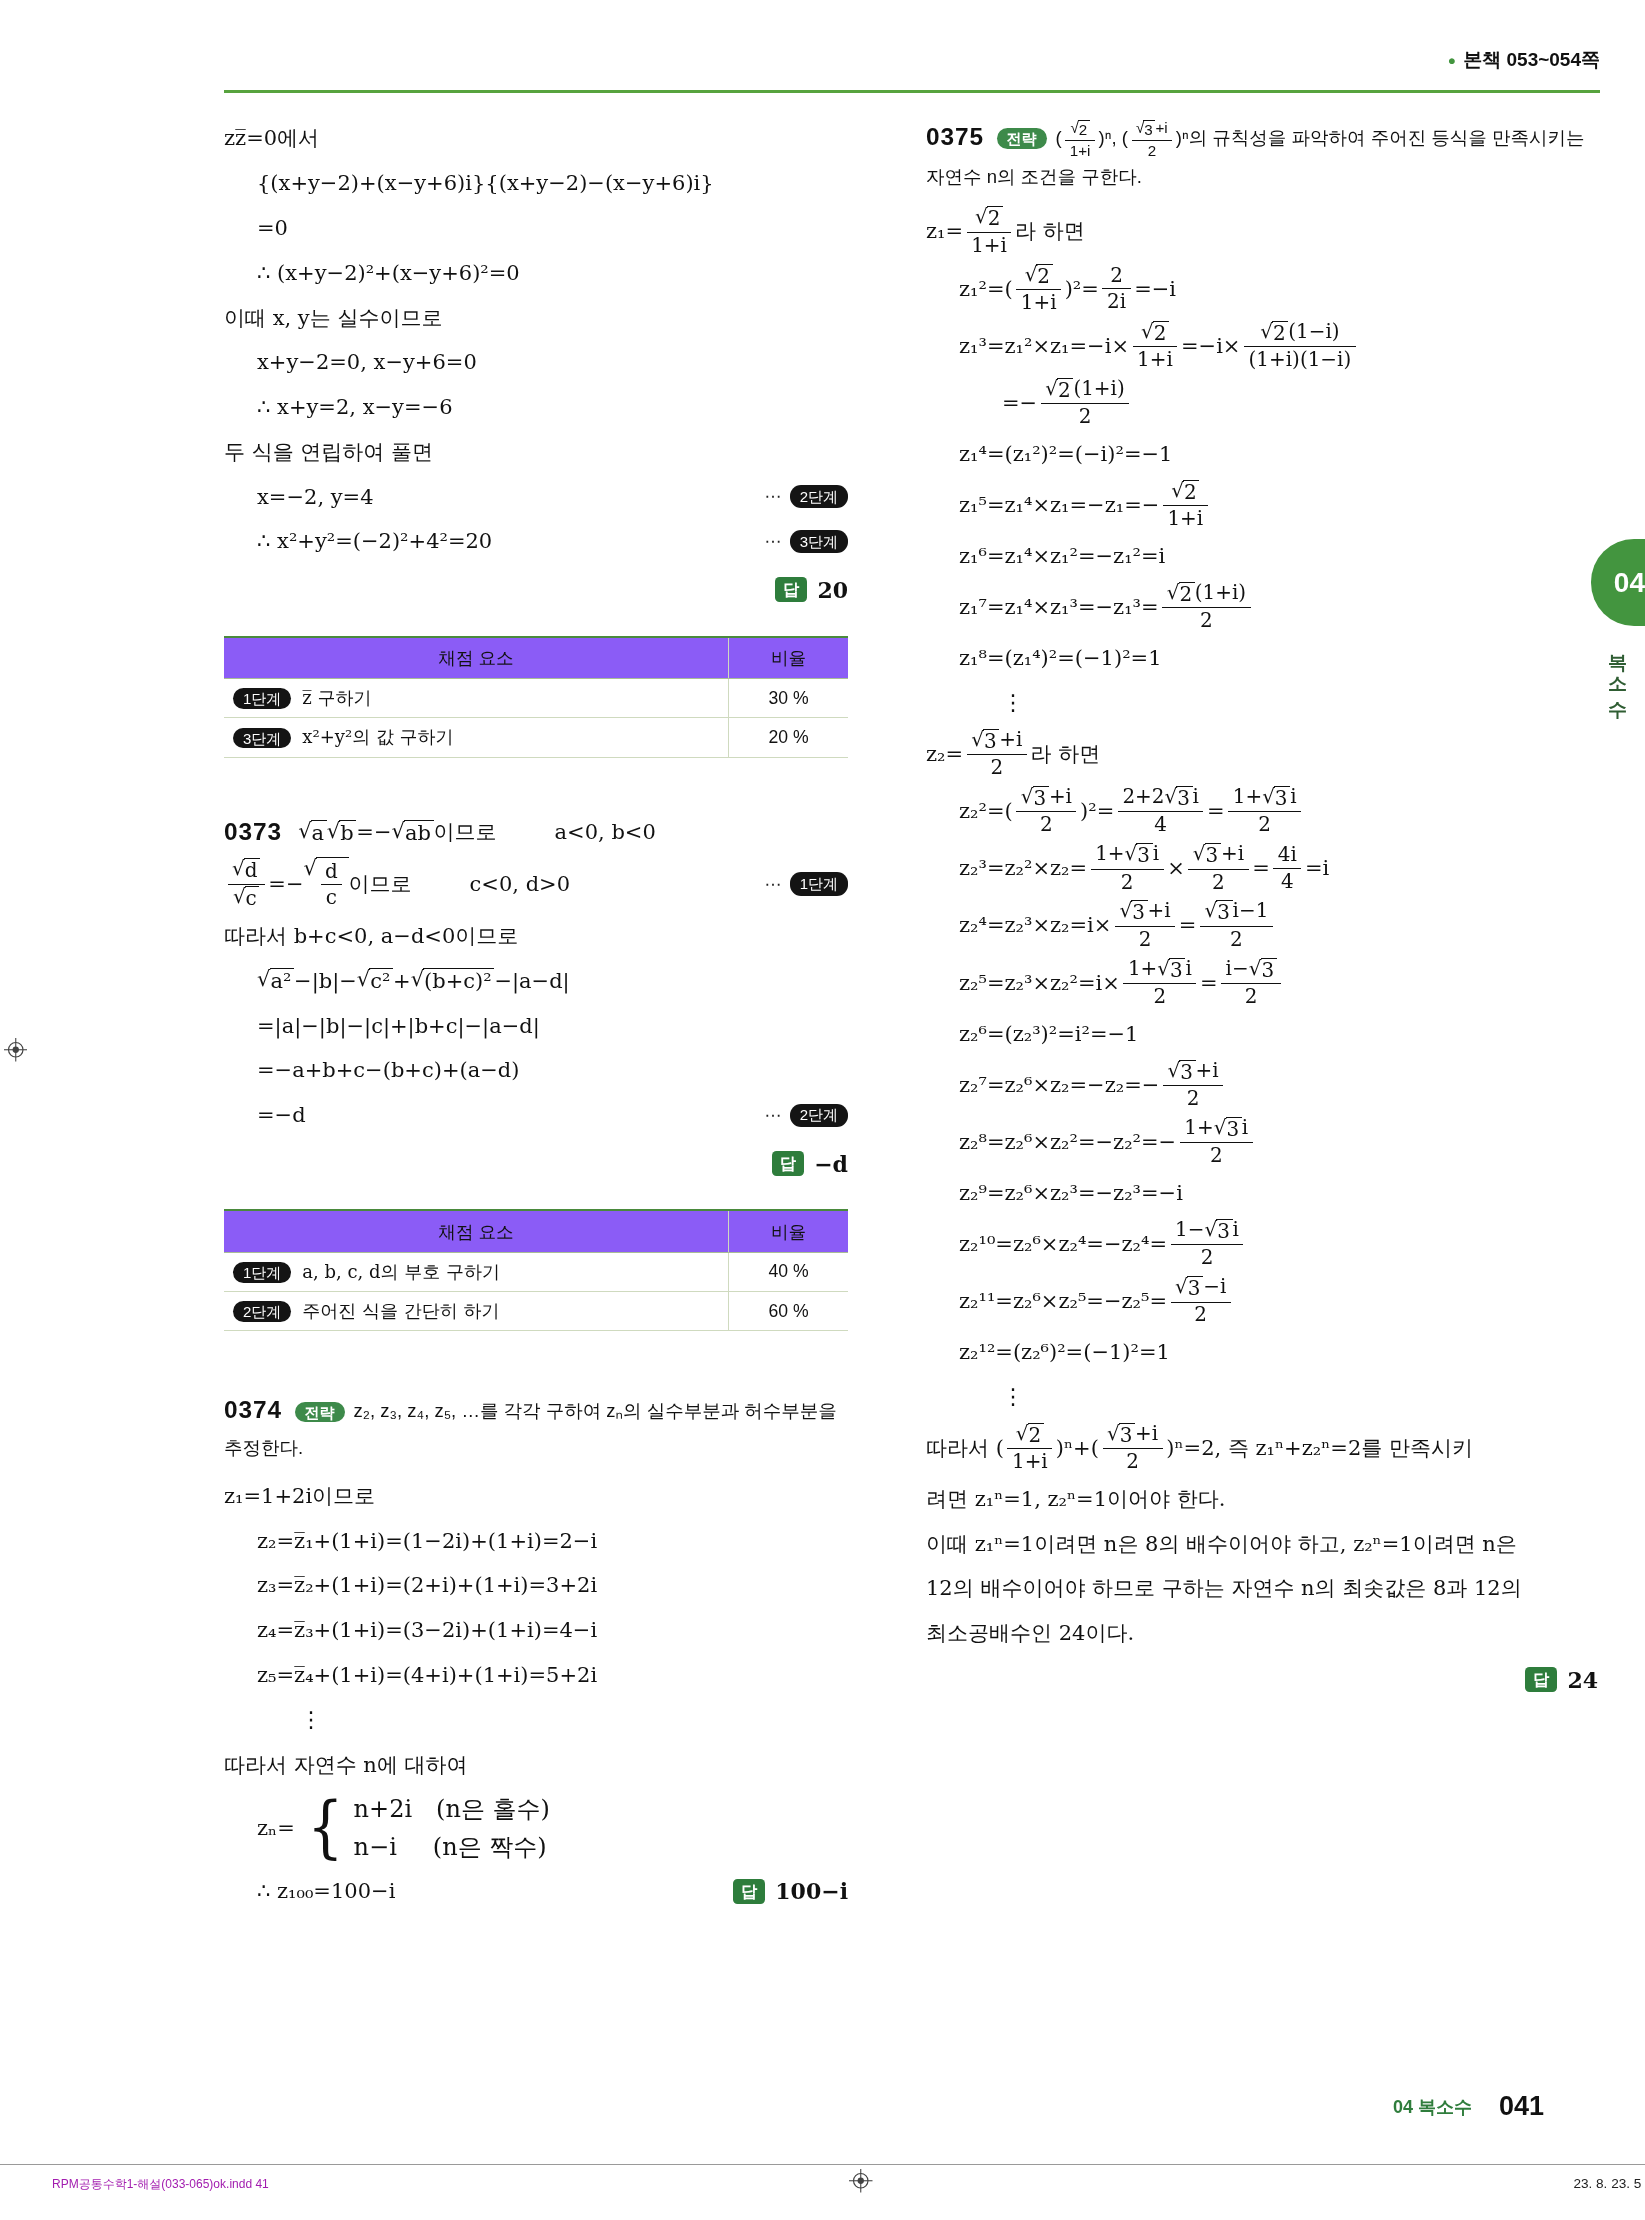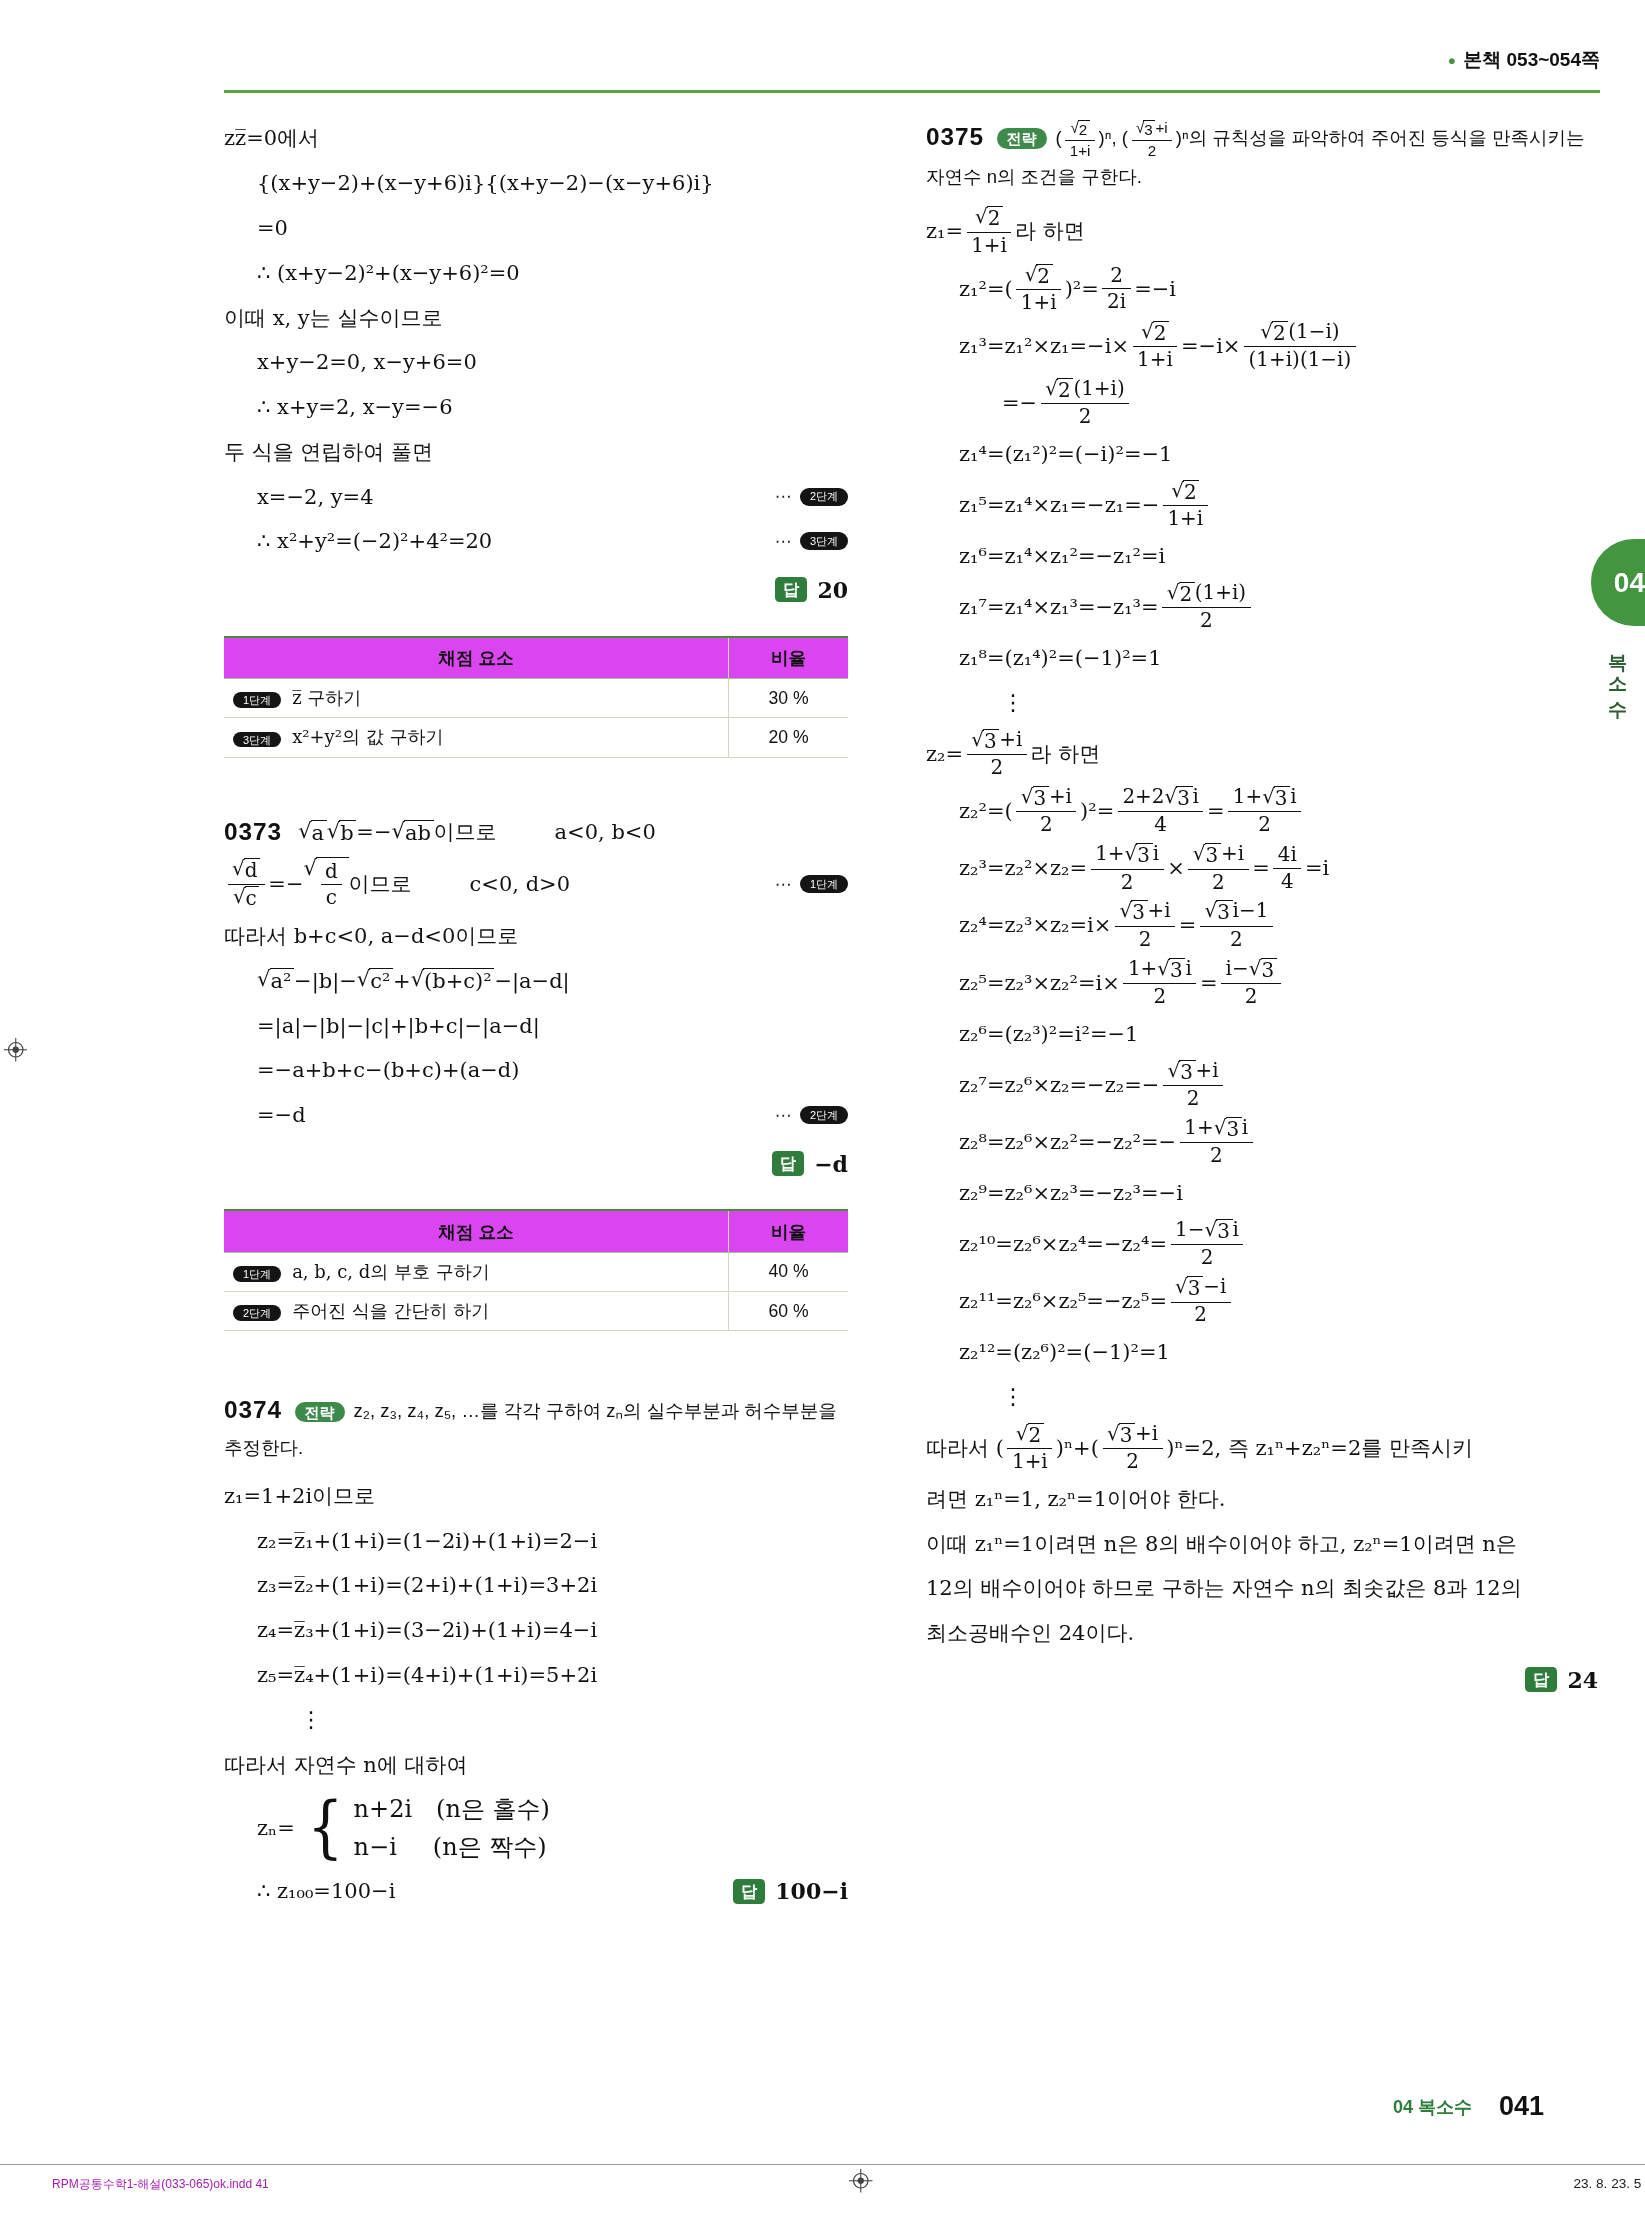--- a/index.html
+++ b/index.html
@@ -26,21 +26,21 @@
 
   
   .lines{display:block;}
   .line{display:flex;align-items:center;min-height:43px;font-size:21px;padding:0.9px 0;}
   .ind1{padding-left:33px;}
   .ind2{padding-left:76px;}
   .mtx{font-family:"DejaVu Serif","Liberation Serif",serif;white-space:nowrap;display:inline-flex;align-items:center;flex-wrap:nowrap;}
   .fill{flex:1 1 auto;}
   .gap{display:inline-block;width:58px;}
   .dots{color:#222;margin:0 8.1px 0 3.6px;font-size:17px;}
-  .step{background:#141414;color:#fff;border-radius:11px;padding:1.8px 10px;font-size:11px;
+  .step{background:#141414;color:#fff;border-radius:11px;padding:1.8px 10px;font-size:15px;
         font-family:"Liberation Sans",sans-serif;white-space:nowrap;line-height:1.3;}
   .ansb{background:#2e7d3c;color:#fff;border-radius:4.5px;padding:1.8px 8.1px;font-size:16.3px;font-weight:700;
         margin-right:10px;font-family:"Liberation Sans",sans-serif;line-height:1.3;}
   .ansv{font-weight:700;font-size:22px;font-family:"DejaVu Serif","Liberation Serif",serif;}
   .ansline{justify-content:flex-end;}
   .vd .mtx{font-size:22px;}
 
   
   .fr{display:inline-flex;flex-direction:column;vertical-align:middle;margin:1.8px 3.6px;
       line-height:1.18;font-size:0.95em;text-align:center;}
@@ -56,22 +56,22 @@
         font-family:"Liberation Sans",sans-serif;vertical-align:-0.9px;}
   .strat{background:#3d8a4a;color:#fff;border-radius:11px;padding:1.8px 10px;font-size:15px;
          font-weight:700;margin-right:9px;white-space:nowrap;}
   .ptext{color:#111;}
   .ptext .fr{font-size:0.82em;}
   .pheadline{font-size:21px;}
   .pheadline .pnum{margin-right:16.3px;}
 
   
   .gtable{width:100%;border-collapse:collapse;font-size:17.6px;margin-bottom:7.2px;}
-  .gtable th{background:#d946ef;border-top:2.7px solid #4a8a3c;border-bottom:0.9px solid #a9bd95;
-             padding:8.1px 5.4px;font-weight:700;}
+  .gtable th{background:#8b5cf6;border-top:2.7px solid #4a8a3c;border-bottom:0.9px solid #a9bd95;
+             padding:8.1px 5.4px;font-weight:400;}
   .gtable td{border-bottom:0.9px solid #cfdabf;padding:7.2px 9px;}
   .gtable td.lab .step{margin-right:11px;}
   .gtable .pct{width:101px;text-align:center;border-left:0.9px solid #cfdabf;}
   .gtable td .mtx{font-size:18px;}
 
   
   .brace{font-family:"DejaVu Serif","Liberation Serif",serif;font-size:67px;font-weight:300;
          line-height:0.85;margin:0 7.2px 0 9px;transform:scaleX(0.85);}
   .cases{display:flex;flex-direction:column;gap:5.4px;padding:5.4px 0;}
   .cases .caserow{font-size:24px;}

